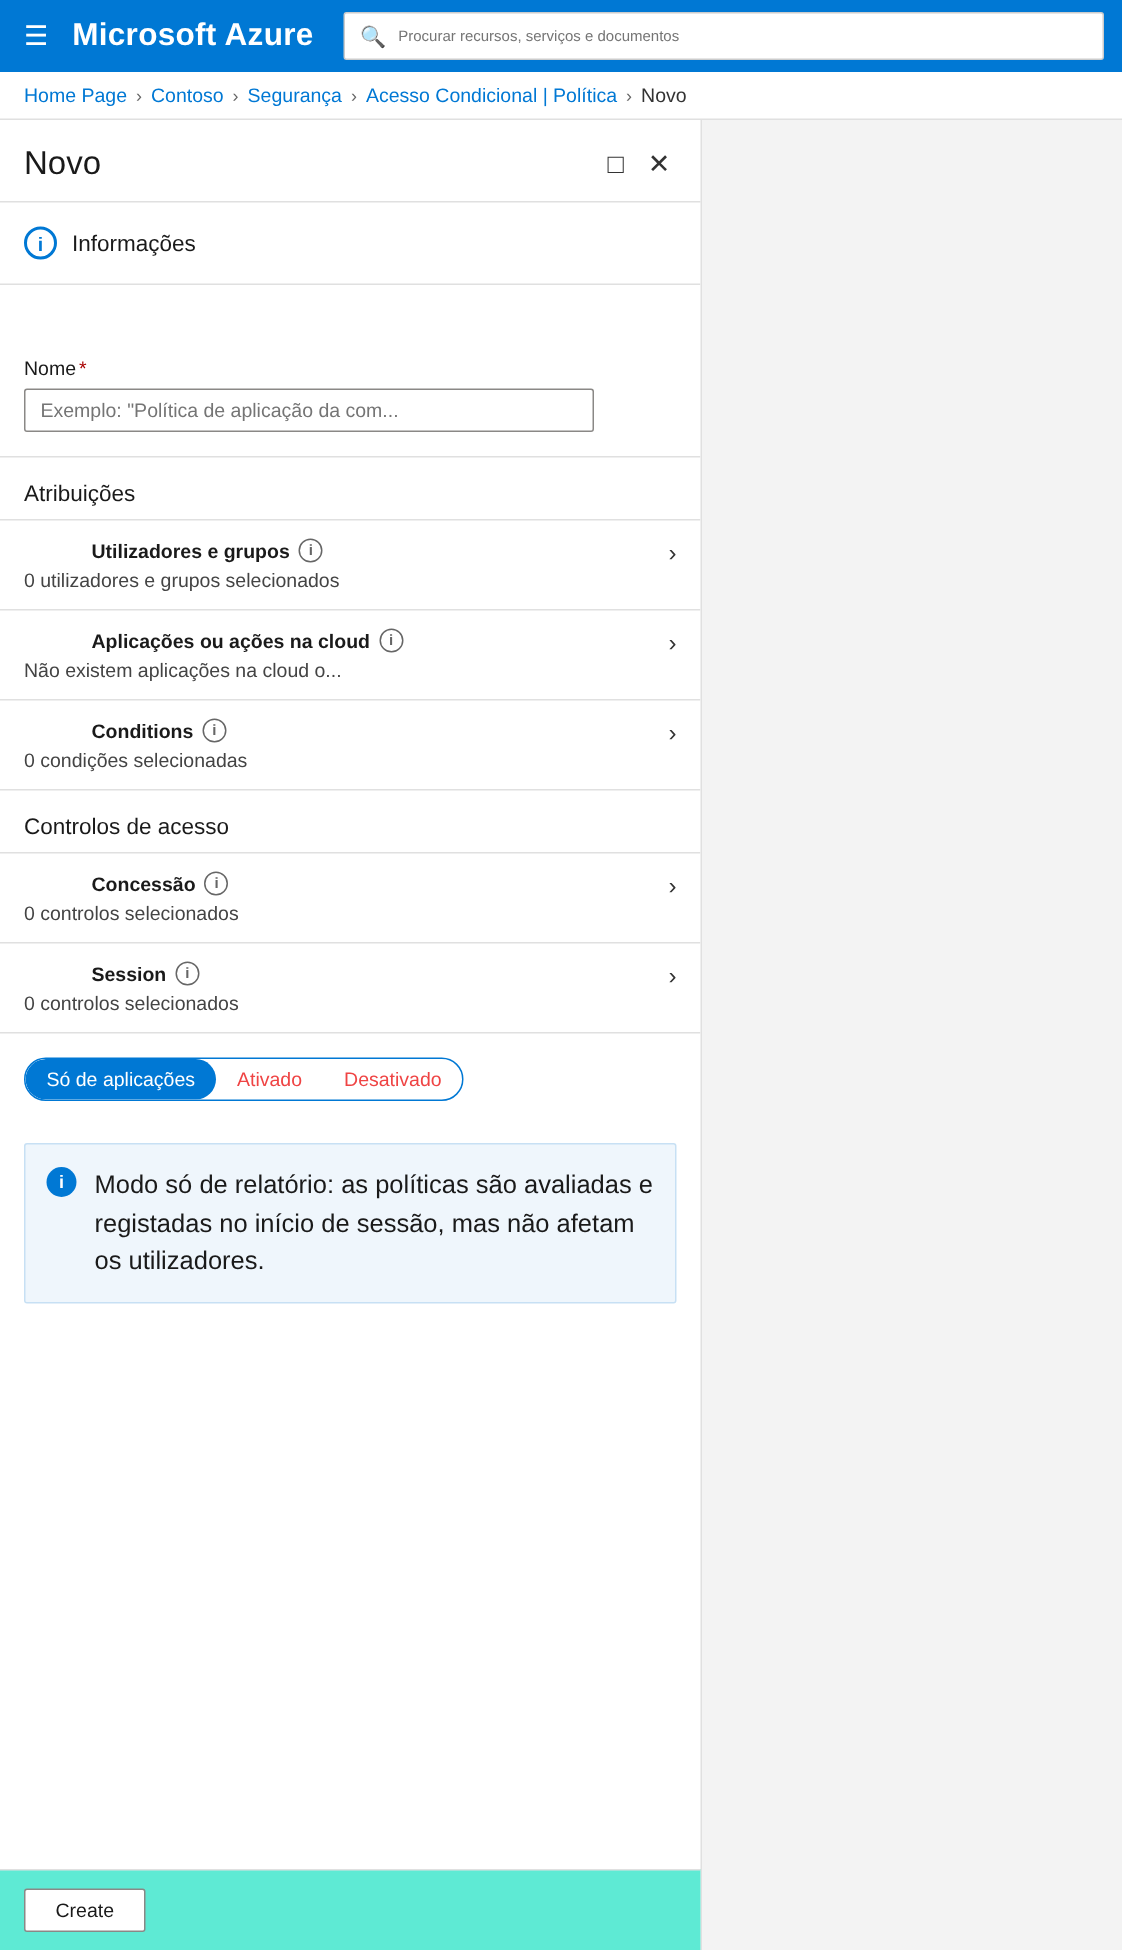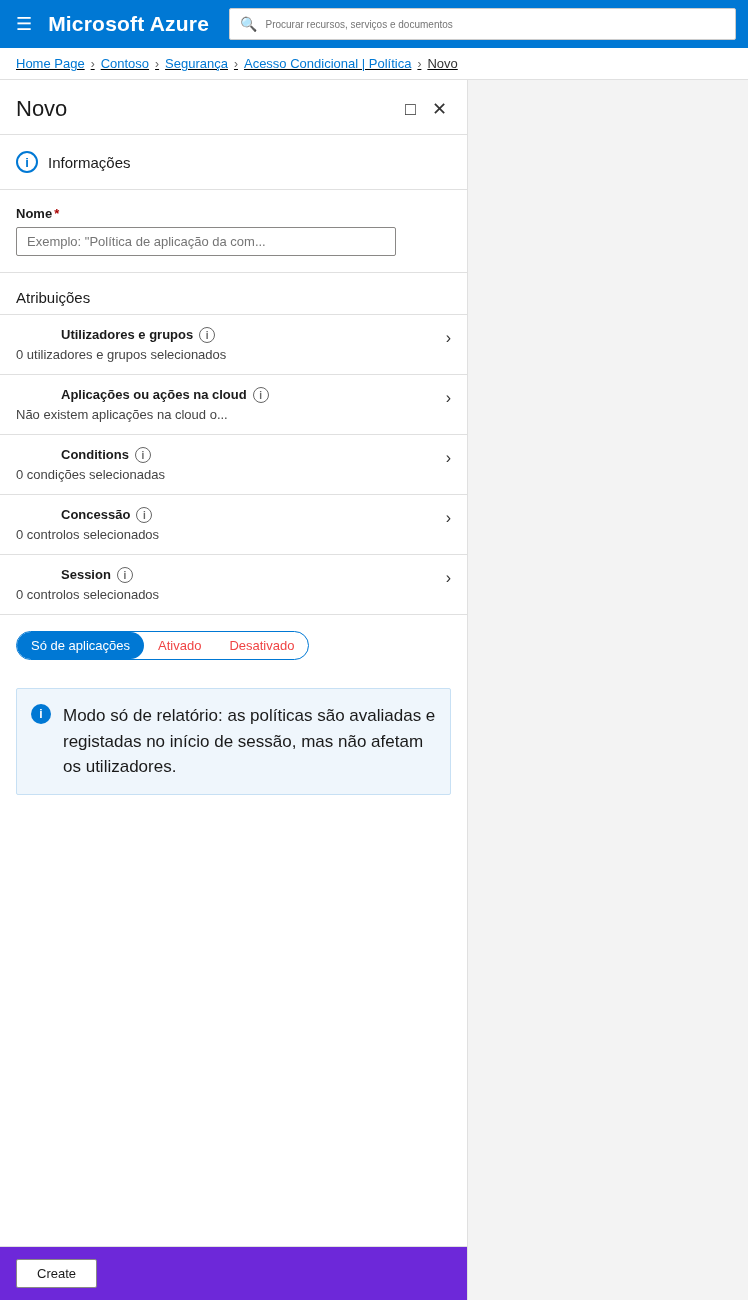--- a/index.html
+++ b/index.html
@@ -58,21 +58,20 @@
     
     .breadcrumb {
       background: #fff;
       padding: 8px 16px;
       display: flex;
       align-items: center;
       gap: 6px;
       font-size: 13px;
       border-bottom: 1px solid #e0e0e0;
       flex-wrap: wrap;
-      text-decoration: underline;
     }
     .breadcrumb a {
       color: #0078d4;
       text-decoration: none;
       cursor: pointer;
     }
     .breadcrumb-sep { color: #666; font-size: 12px; }
     .breadcrumb-current { color: #333; font-weight: 500; }
 
     
@@ -144,23 +143,24 @@
       flex-shrink: 0;
     }
     .info-label { font-size: 15px; color: #1a1a1a; }
 
     
     .form-section {
       padding: 16px 16px;
     }
     .field-label {
       font-size: 13px;
-      font-weight: 700;
+      font-weight: 400;
       color: #1a1a1a;
       margin-bottom: 6px;
+      margin-top: 32px;
     }
     .required-star { color: #a80000; margin-left: 2px; }
     .text-input {
       width: 100%;
       max-width: 380px;
       border: 1px solid #8a8886;
       border-radius: 2px;
       padding: 6px 10px;
       font-size: 13px;
       color: #666;
@@ -184,20 +184,21 @@
       align-items: flex-start;
       justify-content: space-between;
       cursor: pointer;
     }
     .list-item-content { flex: 1; }
     .list-item-title {
       font-size: 13px;
       font-weight: 600;
       color: #1a1a1a;
       display: flex;
+      align-items: center;
       gap: 6px;
       margin-bottom: 4px;
       padding-left: 45px;
     }
     .list-item-sub {
       font-size: 13px;
       color: #444;
     }
     .chevron-icon {
       color: #333;
@@ -282,21 +283,21 @@
     .info-box-text {
       font-size: 17px;
       color: #1a1a1a;
       line-height: 1.5;
     }
 
     
     .panel-footer {
       border-top: 1px solid #e0e0e0;
       padding: 12px 16px;
-      background: #6d28d9;
+      background: #5eead4;
     }
     .create-btn {
       border: 1px solid #8a8886;
       background: #fff;
       padding: 6px 20px;
       font-size: 13px;
       color: #1a1a1a;
       cursor: pointer;
       border-radius: 2px;
     }
@@ -398,20 +399,21 @@
           <div class="list-item-content">
             <div class="list-item-title">
               <span>Conditions</span>
               <span class="info-badge">i</span>
             </div>
             <div class="list-item-sub">0 condições selecionadas</div>
           </div>
           <span class="chevron-icon">›</span>
         </div>
 
+        <div class="section-title">Controlos de acesso</div>
 
         <div class="list-item">
           <div class="list-item-content">
             <div class="list-item-title">
               <span>Concessão</span>
               <span class="info-badge">i</span>
             </div>
             <div class="list-item-sub">0 controlos selecionados</div>
           </div>
           <span class="chevron-icon">›</span>

